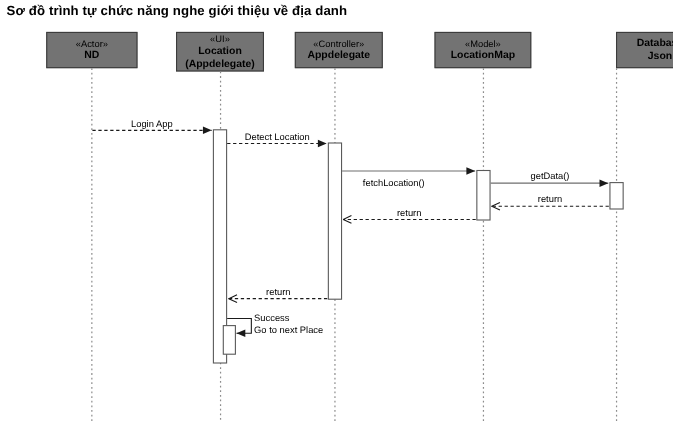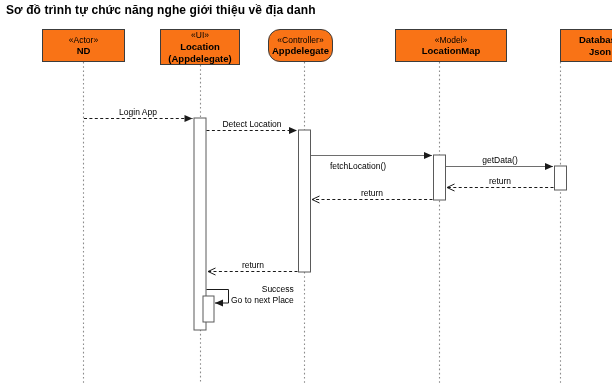--- a/index.html
+++ b/index.html
@@ -35,21 +35,21 @@
     position: absolute;
     left: 0;
     top: 0;
     width: 612px;
     height: 386px;
   }
   .head-box {
     position: absolute;
     box-sizing: border-box;
     border: 1px solid #3c3c3c;
-    background: #f97316;
+    background: #737373;
     text-align: center;
     display: flex;
     flex-direction: column;
     align-items: center;
     justify-content: center;
     line-height: 1.18;
   }
   .stereo {
     font-size: 8.5px;
     font-weight: normal;
@@ -58,21 +58,20 @@
   .hname {
     font-size: 9.5px;
     font-weight: bold;
     white-space: nowrap;
   }
   .msg-label {
     position: absolute;
     font-size: 8.5px;
     white-space: nowrap;
     line-height: 1.25;
-    text-align: right;
   }
   .msg-label.center { transform: translateX(-50%); }
 </style>
 </head>
 <body>
 
 <div id="diagram-root">
 
   <div class="title">Sơ đồ trình tự chức năng nghe giới thiệu về địa danh</div>
 
@@ -80,26 +79,26 @@
     <div class="stereo">«Actor»</div>
     <div class="hname">ND</div>
   </div>
 
   <div class="head-box" style="left:160px; top:29px; width:80px; height:36px;justify-content:space-between;">
     <div class="stereo">«UI»</div>
     <div class="hname">Location</div>
     <div class="hname">(Appdelegate)</div>
   </div>
 
-  <div class="head-box" style="left:268px; top:29px; width:65px; height:33px;border-radius:12px;">
+  <div class="head-box" style="left:268px; top:29px; width:80px; height:33px;">
     <div class="stereo">«Controller»</div>
     <div class="hname">Appdelegate</div>
   </div>
 
-  <div class="head-box" style="left:395px; top:29px; width:112px; height:33px;">
+  <div class="head-box" style="left:395px; top:29px; width:88px; height:33px;">
     <div class="stereo">«Model»</div>
     <div class="hname">LocationMap</div>
   </div>
 
   <div class="head-box" style="left:520px; top:29px; width:80px; height:33px;margin-left:40px;">
     <div class="hname">Database</div>
     <div class="hname">Json</div>
   </div>
 
   <svg class="canvas" viewBox="0 0 612 386" xmlns="http://www.w3.org/2000/svg">

